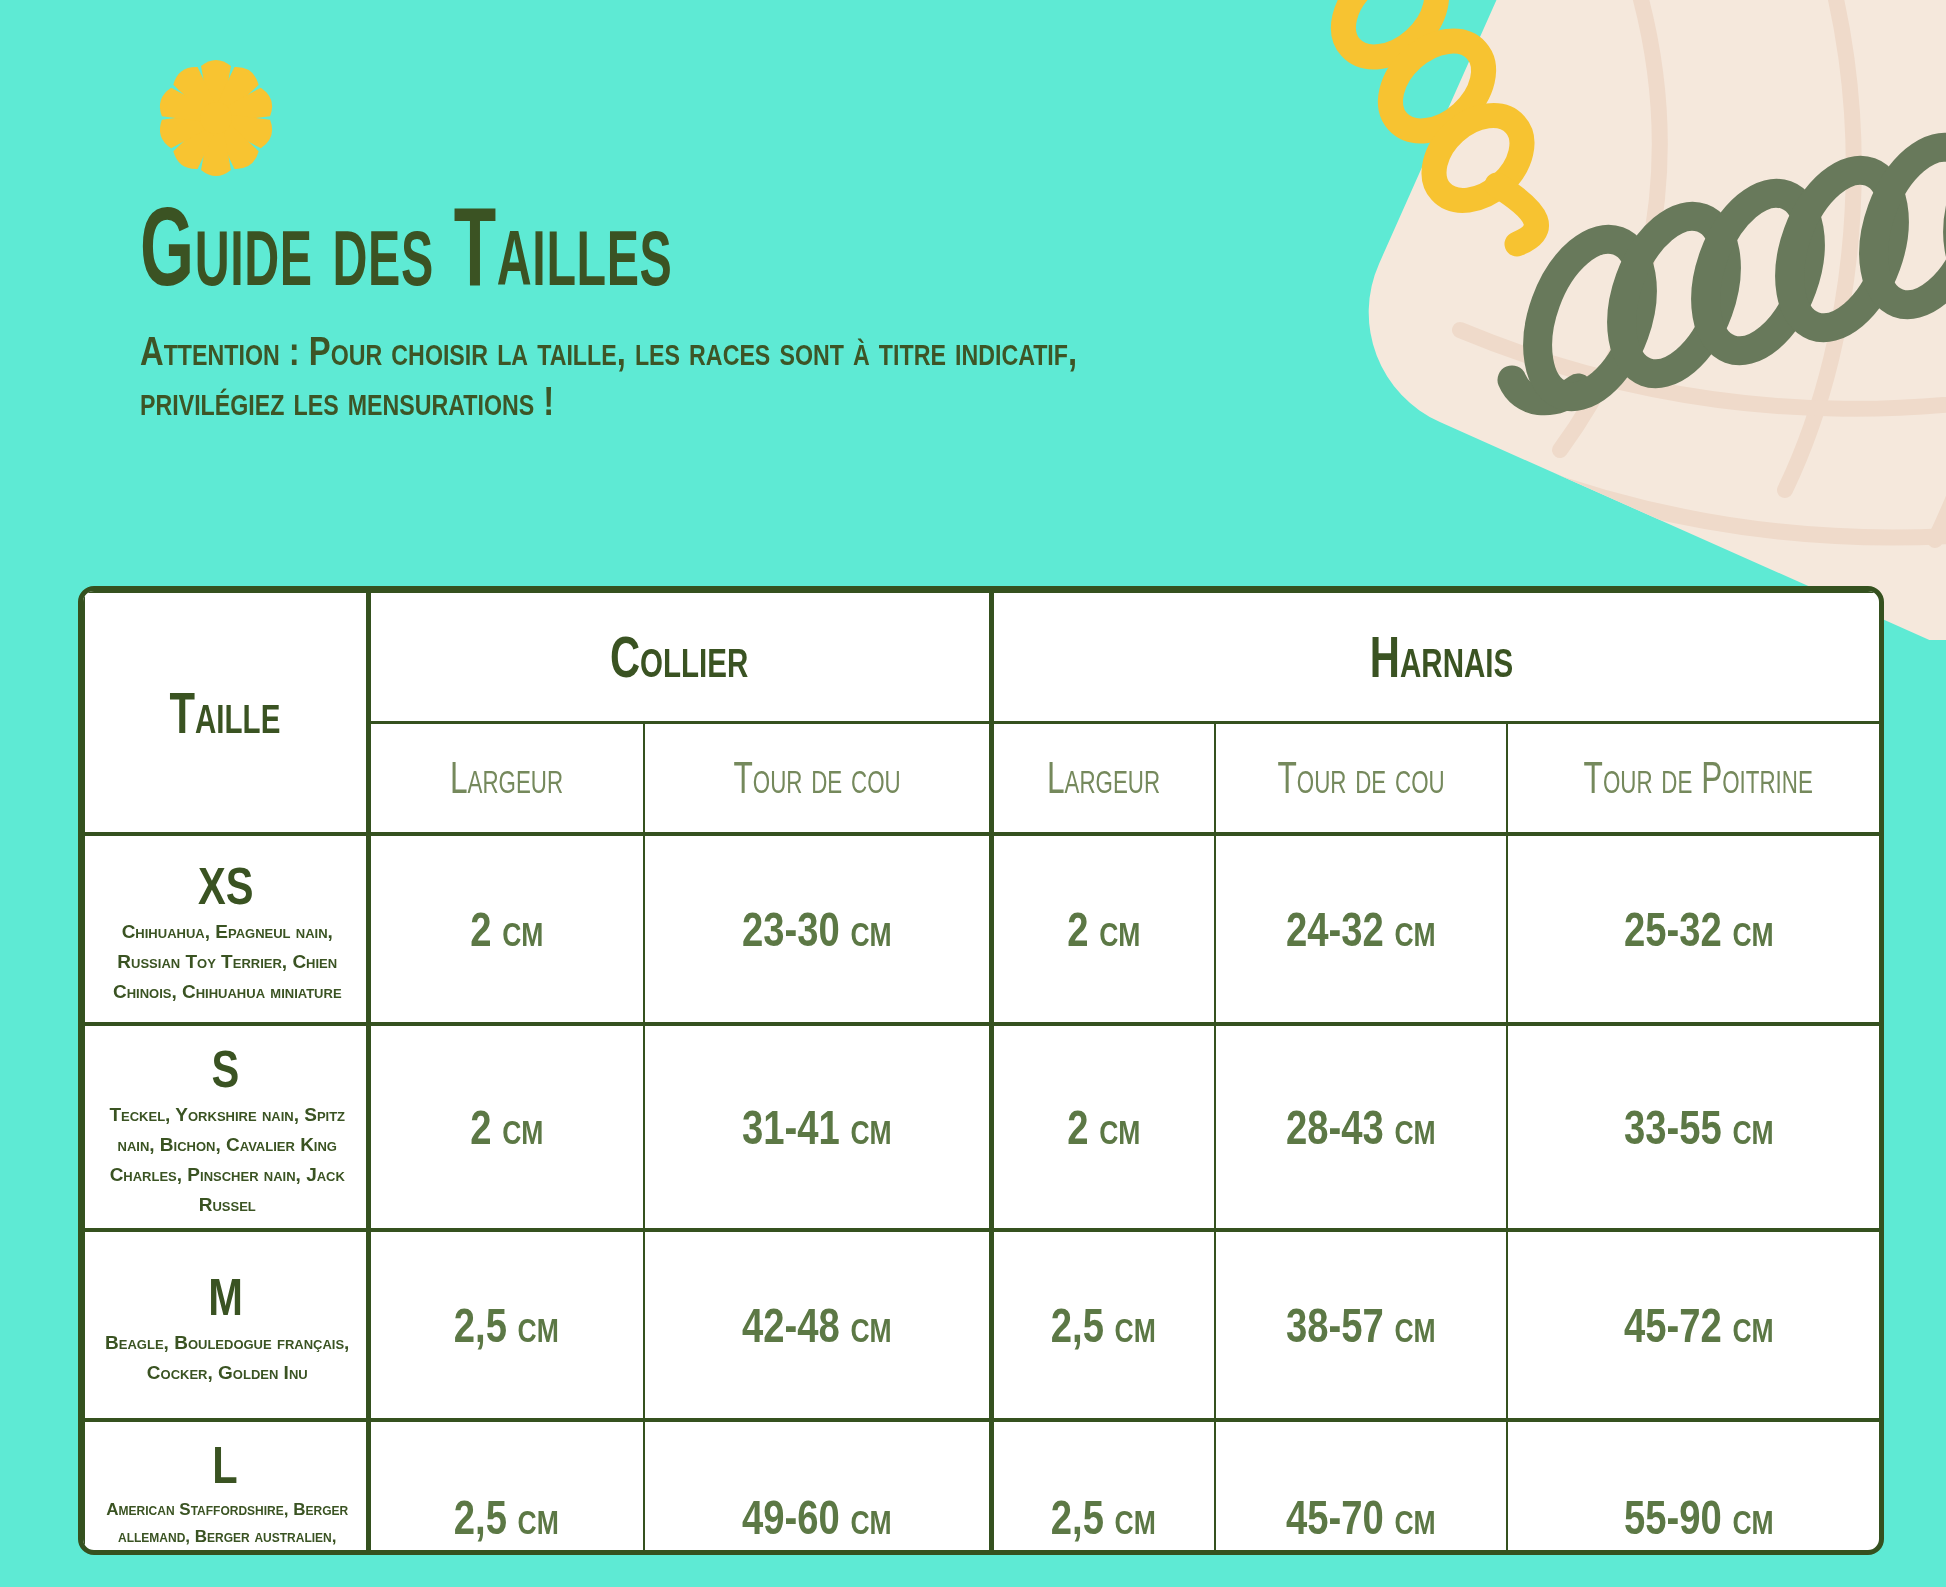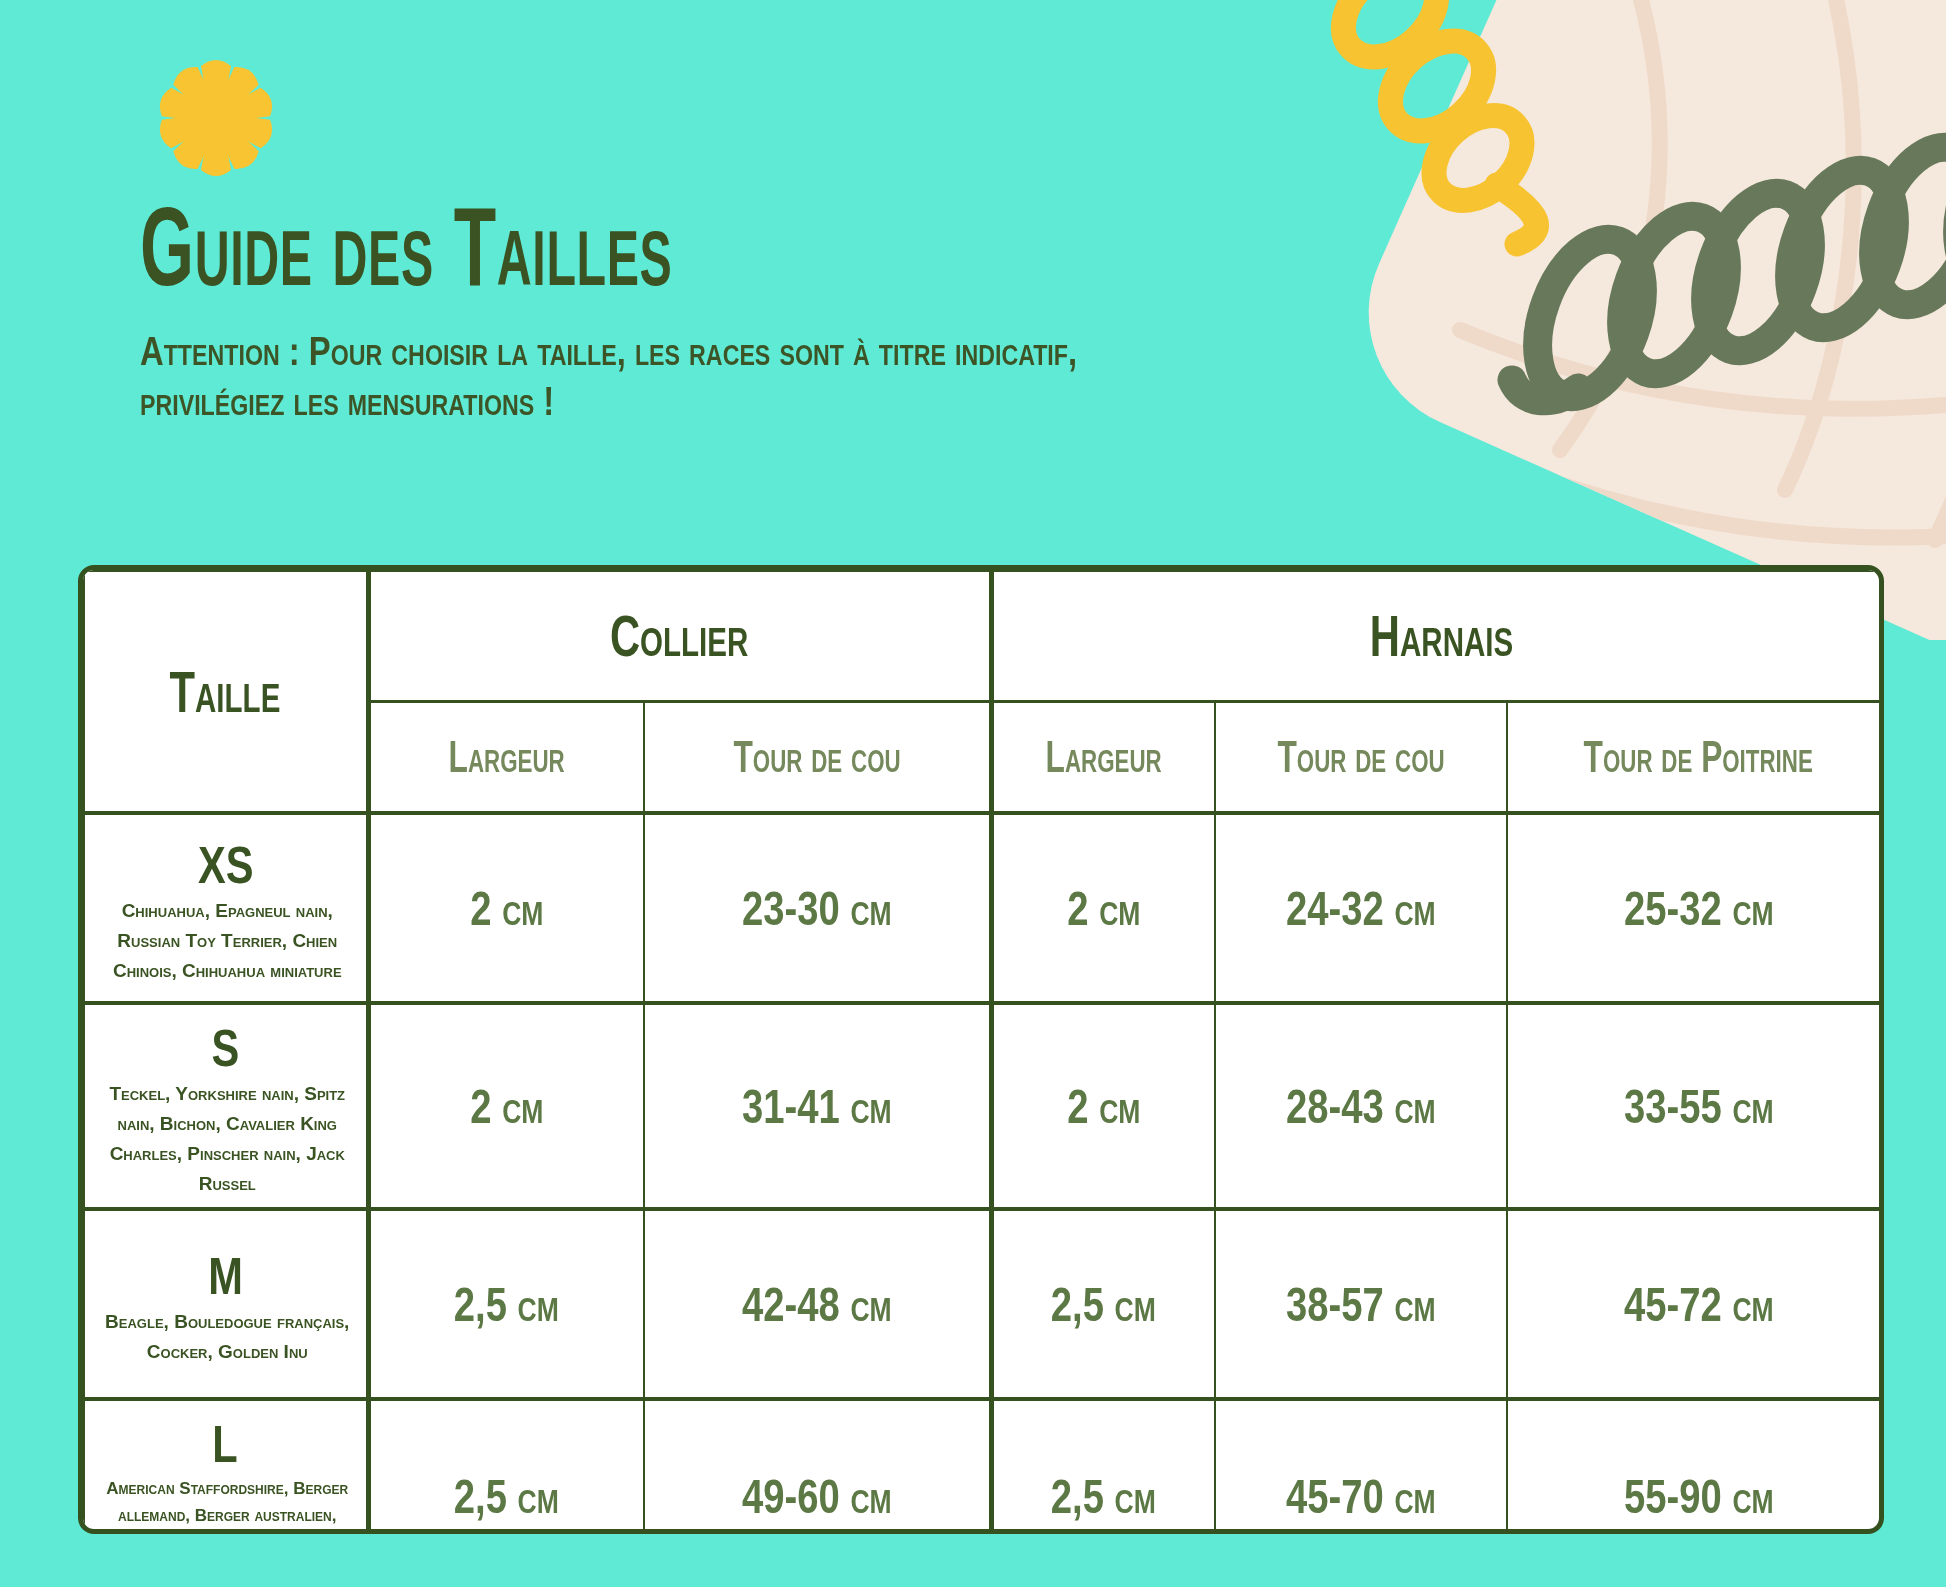--- a/index.html
+++ b/index.html
@@ -23,36 +23,36 @@
   }
   .subtitle{
     position:absolute;left:140px;top:326px;
     font-size:41px;line-height:50px;font-weight:600;
     color:#3d5526;
     transform:scaleX(.80);transform-origin:left top;
     white-space:nowrap;
   }
   
   .table-wrap{
-    position:absolute;left:78px;top:565px;
+    position:absolute;left:78px;top:586px;
     width:1806px;height:969px;
     border:5px solid #35511f;border-radius:16px;
     overflow:hidden;box-sizing:border-box;background:#fff;
   }
   table{width:100%;height:100%;border-collapse:collapse;table-layout:fixed;}
   td,th{border:2px solid #35511f;padding:0;vertical-align:middle;text-align:center;overflow:hidden;}
   tr.hdr1{height:130px;}
   tr.hdr2{height:112px;}
   tr.r{height:190px;}
   tr.r-last{height:auto;}
   .b-major{border-left-width:5px !important;}
   .t-major td, .t-major th{border-top-width:4px;}
   .hdr2 th{border-top-width:3px;}
   .h1{font-size:58px;font-weight:600;color:#3a5322;}
-  .h2{font-size:44px;font-weight:700;color:#75895c;}
+  .h2{font-size:44px;font-weight:400;color:#75895c;}
   .val{font-size:49px;font-weight:600;color:#5c7845;}
   .cond-h{transform:scaleX(.72);}
   .cond-v{transform:scaleX(.78);}
   .size-letter{font-size:52px;font-weight:600;color:#3a5322;line-height:58px;margin-top:14px;}
   .size-letter .cond{transform:scaleX(.8);}
   .breeds{
     font-size:19px;font-weight:600;color:#3a5322;
     line-height:30px;padding:2px 8px 8px 4px;margin-left:8px;
   }
   .breeds.small{font-size:17px;line-height:27px;}

